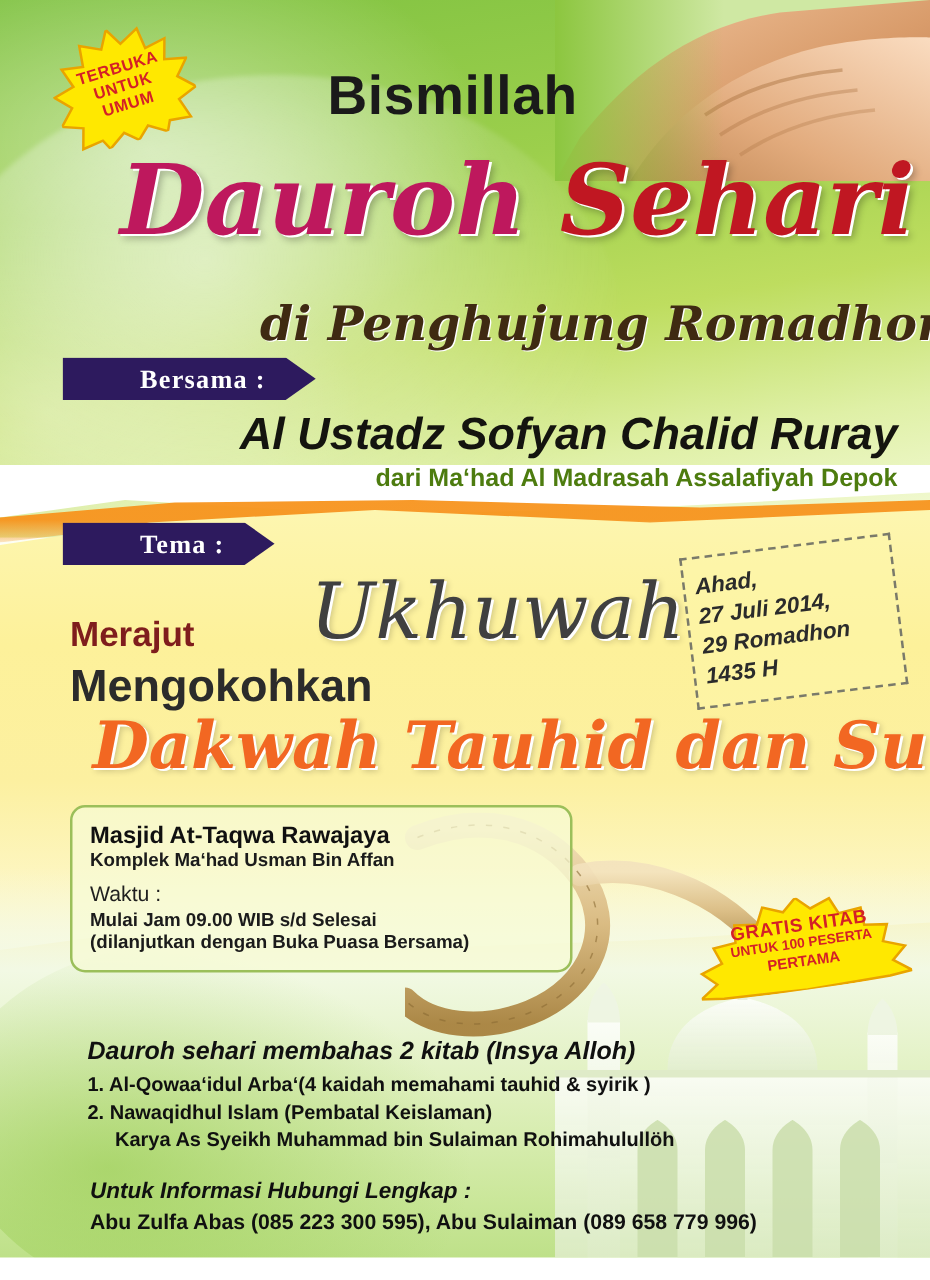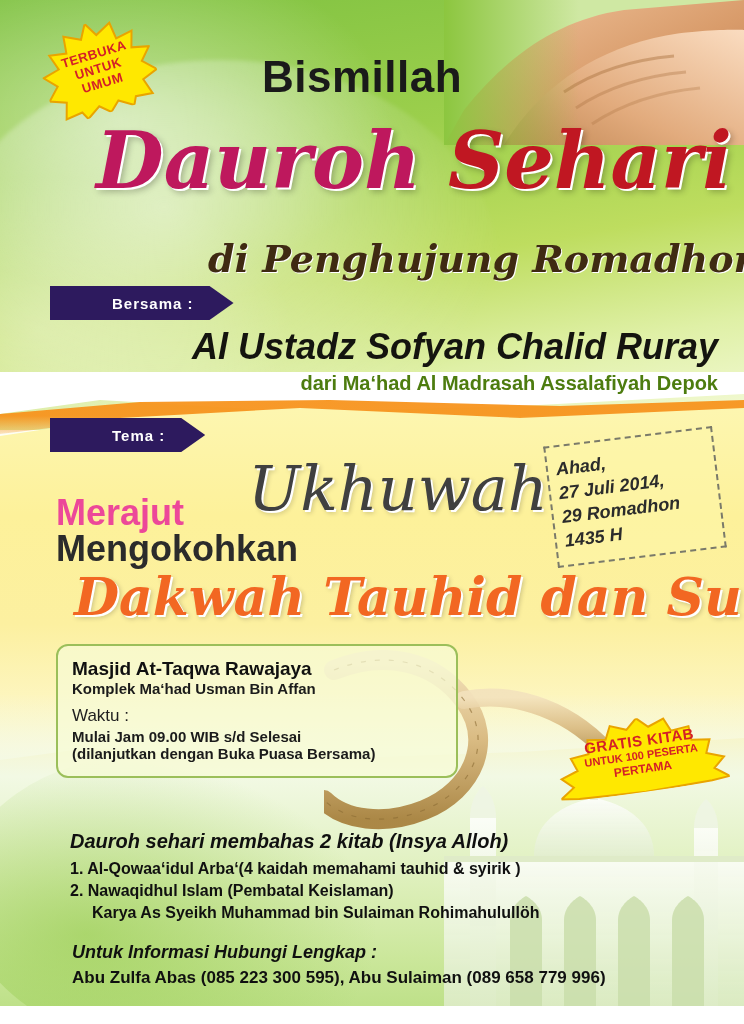--- a/index.html
+++ b/index.html
@@ -207,27 +207,28 @@
     text-shadow: 1px 1px 0 #ffffff;
     white-space: nowrap;
   }
 
   .ribbon {
     position: absolute;
     height: 34px;
     background: #2d1a5e;
     color: #ffffff;
     font-weight: bold;
-    font-size: 15px;
+    font-size: 21px;
     display: flex;
     align-items: center;
     padding-left: 62px;
     padding-right: 40px;
     letter-spacing: 1px;
     clip-path: polygon(0 0, calc(100% - 24px) 0, 100% 50%, calc(100% - 24px) 100%, 0 100%);
+    font-family: Liberation Serif, serif;
   }
   .ribbon-bersama { left: 50px; top: 286px; }
   .ribbon-tema { left: 50px; top: 418px; background: #2d1a5e; }
 
   .ustadz {
     position: absolute;
     left: 58px; top: 326px;
     width: 660px;
     text-align: right;
     font-size: 36px;
@@ -243,23 +244,23 @@
     text-align: right;
     font-size: 20px;
     font-weight: bold;
     color: #4d7c0f;
     white-space: nowrap;
   }
 
   .tema-l1 {
     position: absolute;
     left: 56px; top: 492px;
-    font-size: 36px;
-    font-weight: bold;
-    color: #ec4899;
+    font-size: 28px;
+    font-weight: bold;
+    color: #7f1d1d;
   }
   .tema-ukhuwah {
     position: absolute;
     left: 248px; top: 452px;
     font-family: "DejaVu Serif", serif;
     font-style: italic;
     font-weight: normal;
     font-size: 62px;
     color: #404040;
     text-shadow: 2px 2px 0 #ffffff, 3px 3px 5px rgba(0,0,0,.2);

